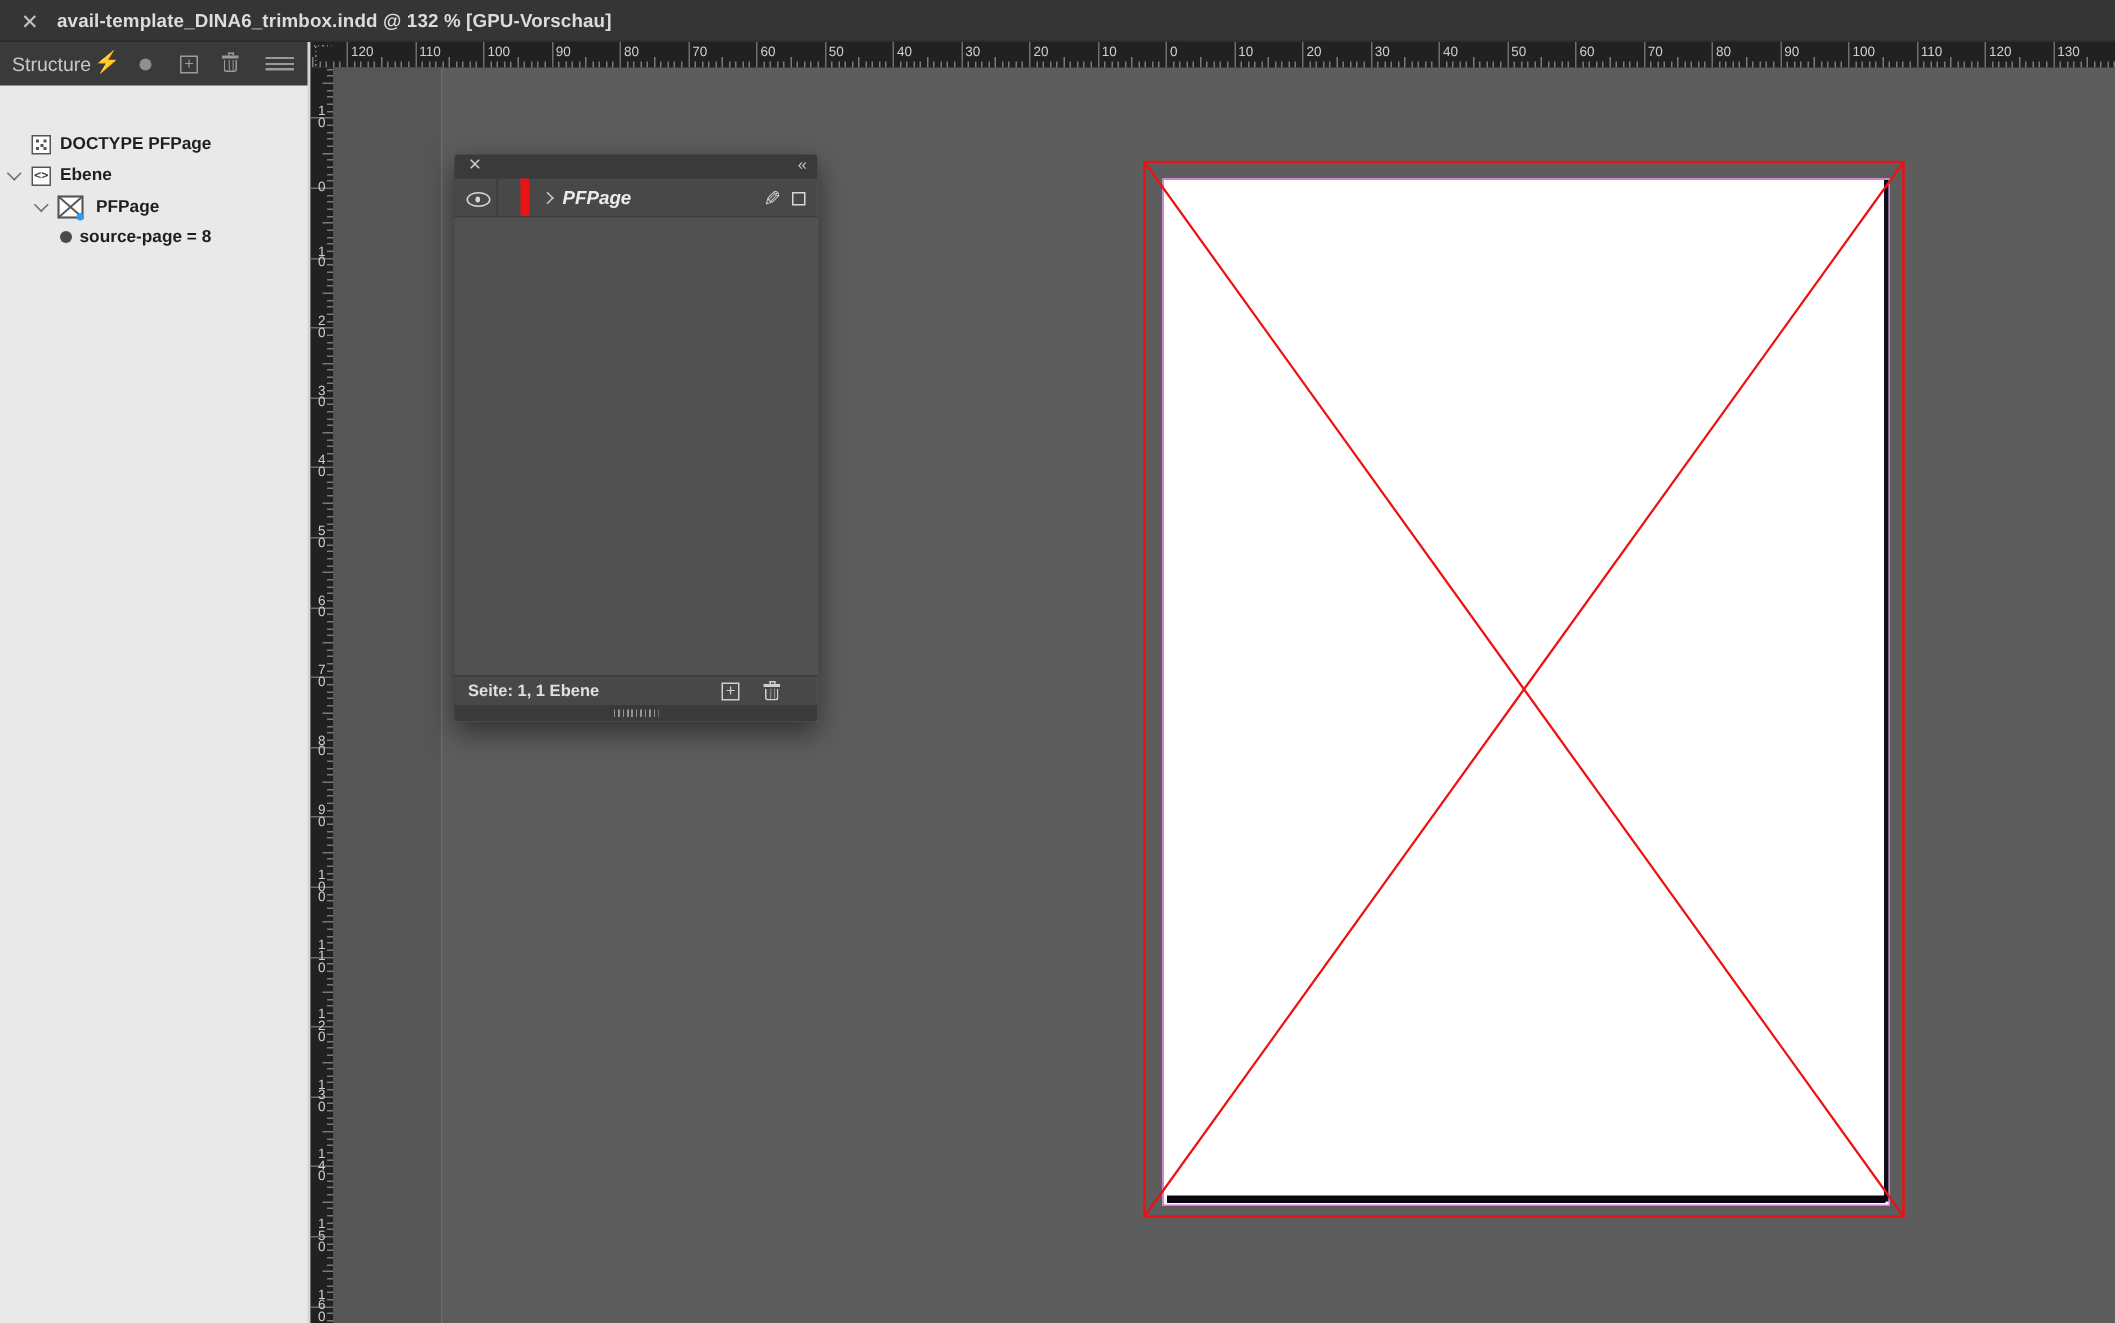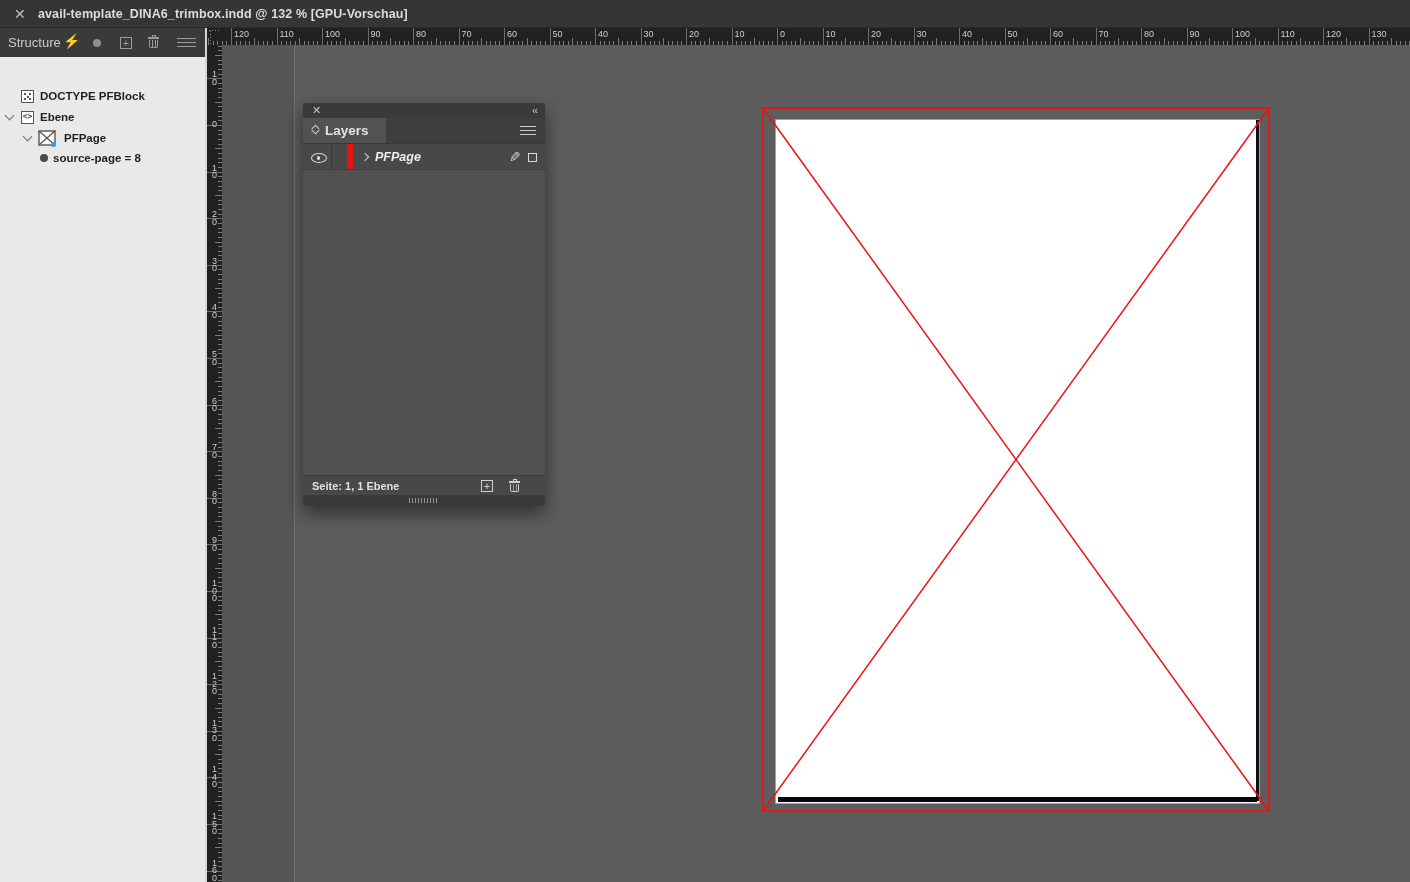--- a/index.html
+++ b/index.html
@@ -136,21 +136,21 @@
   </div>
 
   <div class="tree-row" style="top:58px;">
     <span class="box-ic" style="left:21px; top:4px; width:13px; height:13px;">
       <span class="dot5" style="left:2px;top:2px;"></span>
         <span class="dot5" style="left:7px;top:2px;"></span>
       <span class="dot5" style="left:4.5px;top:4.5px;"></span>
       <span class="dot5" style="left:2px;top:7px;"></span>
         <span class="dot5" style="left:7px;top:7px;"></span>
     </span>
-    <span class="lbl" style="left:40px;">DOCTYPE PFBlock</span>
+    <span class="lbl" style="left:40px;">DOCTYPE PFPage</span>
   </div>
 
   <div class="tree-row" style="top:79px;">
     <span class="chev" style="left:6px; top:5px;"></span>
     <span class="box-ic rooticon" style="left:21px; top:4px; width:13px; height:13px;">&lt;&gt;</span>
     <span class="lbl" style="left:40px;">Ebene</span>
   </div>
 
   <div class="tree-row" style="top:100px;">
     <span class="chev" style="left:24px; top:5px;"></span>
@@ -700,30 +700,20 @@
   <rect x="1" y="1" width="506" height="703" fill="none" stroke="#ee1111" stroke-width="1.7"></rect>
   <line x1="1" y1="1" x2="507" y2="704" stroke="#ee1111" stroke-width="1.5"></line>
   <line x1="507" y1="1" x2="1" y2="704" stroke="#ee1111" stroke-width="1.5"></line>
 </svg>
 
 <div id="layers" class="abs">
   <div id="lp-minibar">
     <span class="abs close">✕</span>
     <span class="abs collapse">«</span>
   </div>
-  <div id="lp-tabbar">
-    <div id="lp-tab">
-      <span class="diamond-ic">
-          <span class="d"></span>
-          <span class="gap"></span>
-        </span>
-      <span class="tab-label">Layers</span>
-    </div>
-    <span id="lp-menu"></span>
-  </div>
   <div id="lp-row">
     <span class="eye"></span>
     <span class="sep"></span>
     <span class="swatch" id="layer-swatch" style="background: rgb(232, 20, 20);"></span>
     <span class="chev chev-r abs"></span>
     <span class="layer-name">PFPage</span>
     <span class="pencil">✎</span>
     <span class="lp-square"></span>
   </div>
   <div id="lp-body"></div>

